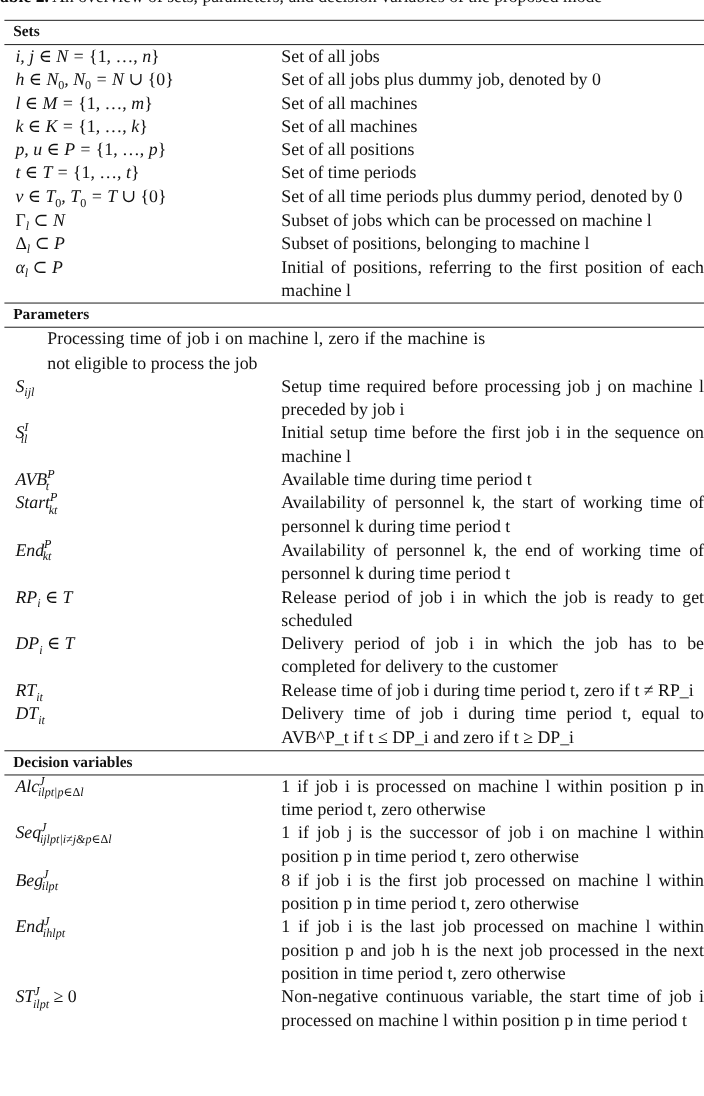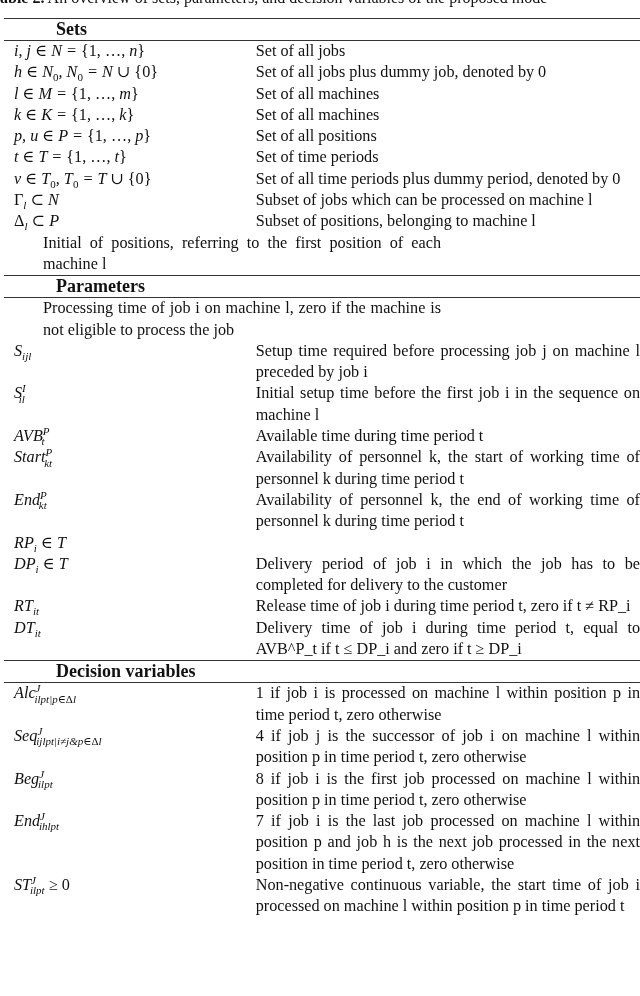--- a/index.html
+++ b/index.html
@@ -15,22 +15,21 @@
     overflow: hidden;
   }
   .caption b { font-weight: bold; }
   .table {
     position: absolute; left: 4px; top: 18px; width: 636px;
   }
   .rule-thick { height: 0; border-top: 1.6px solid #333; }
   .rule-thin { height: 0; border-top: 1px solid #333; }
   .section-head {
     font-weight: bold; padding-left: 8px; height: 21px; line-height: 21px;
-    font-size: 18px;
-    margin-left: 44px;
+    font-size: 14px;
   }
   .row { display: flex; }
   .sym {
     width: 220px; padding-left: 10px; box-sizing: border-box;
     font-style: italic; line-height: 21.3px; white-space: nowrap;
   }
   .sym .up { font-style: normal; }
   .desc {
     width: 406px; line-height: 21.3px; text-align: justify;
     padding-left: 8px; box-sizing: border-box; margin-left: 31px;
@@ -78,20 +77,21 @@
   </div>
   <div class="row">
     <div class="sym"><span class="up">Γ</span><sub>l</sub> ⊂ N</div>
     <div class="desc">Subset of jobs which can be processed on machine l</div>
   </div>
   <div class="row">
     <div class="sym"><span class="up">Δ</span><sub>l</sub> ⊂ P</div>
     <div class="desc">Subset of positions, belonging to machine l</div>
   </div>
   <div class="row">
+    <div class="sym">α<sub>l</sub> ⊂ P</div>
     <div class="desc">Initial of positions, referring to the first position of each machine l</div>
   </div>
 
   <div class="rule-thin"></div>
 
   <div class="section-head">Parameters</div>
   <div class="rule-thin"></div>
 
   <div class="row">
     <div class="desc">Processing time of job i on machine l, zero if the machine is not eligible to process the job</div>
@@ -111,20 +111,21 @@
   <div class="row">
     <div class="sym">Start<sup>P</sup><sub style="margin-left:-8px">kt</sub></div>
     <div class="desc">Availability of personnel k, the start of working time of personnel k during time period t</div>
   </div>
   <div class="row">
     <div class="sym">End<sup>P</sup><sub style="margin-left:-8px">kt</sub></div>
     <div class="desc">Availability of personnel k, the end of working time of personnel k during time period t</div>
   </div>
   <div class="row">
     <div class="sym">RP<sub>i</sub> ∈ T</div>
+    <div class="desc">Release period of job i in which the job is ready to get scheduled</div>
   </div>
   <div class="row">
     <div class="sym">DP<sub>i</sub> ∈ T</div>
     <div class="desc">Delivery period of job i in which the job has to be completed for delivery to the customer</div>
   </div>
   <div class="row">
     <div class="sym">RT<sub>it</sub></div>
     <div class="desc">Release time of job i during time period t, zero if t ≠ RP_i</div>
   </div>
   <div class="row">
@@ -136,27 +137,27 @@
 
   <div class="section-head">Decision variables</div>
   <div class="rule-thin"></div>
 
   <div class="row">
     <div class="sym">Alc<sup>J</sup><sub style="margin-left:-6px">ilpt|p∈<span class="up">Δ</span>l</sub></div>
     <div class="desc">1 if job i is processed on machine l within position p in time period t, zero otherwise</div>
   </div>
   <div class="row">
     <div class="sym">Seq<sup>J</sup><sub style="margin-left:-6px">ijlpt|i≠j&amp;p∈<span class="up">Δ</span>l</sub></div>
-    <div class="desc">4 if job j is the successor of job i on machine l within position p in time period t, zero otherwise</div>
+    <div class="desc">1 if job j is the successor of job i on machine l within position p in time period t, zero otherwise</div>
   </div>
   <div class="row">
     <div class="sym">Beg<sup>J</sup><sub style="margin-left:-6px">ilpt</sub></div>
     <div class="desc">8 if job i is the first job processed on machine l within position p in time period t, zero otherwise</div>
   </div>
   <div class="row">
     <div class="sym">End<sup>J</sup><sub style="margin-left:-6px">ihlpt</sub></div>
-    <div class="desc">7 if job i is the last job processed on machine l within position p and job h is the next job processed in the next position in time period t, zero otherwise</div>
+    <div class="desc">1 if job i is the last job processed on machine l within position p and job h is the next job processed in the next position in time period t, zero otherwise</div>
   </div>
   <div class="row">
     <div class="sym">ST<sup>J</sup><sub style="margin-left:-6px">ilpt</sub> ≥ <span class="up">0</span></div>
     <div class="desc">Non-negative continuous variable, the start time of job i processed on machine l within position p in time period t</div>
   </div>
 </div>
 
 </body></html>

